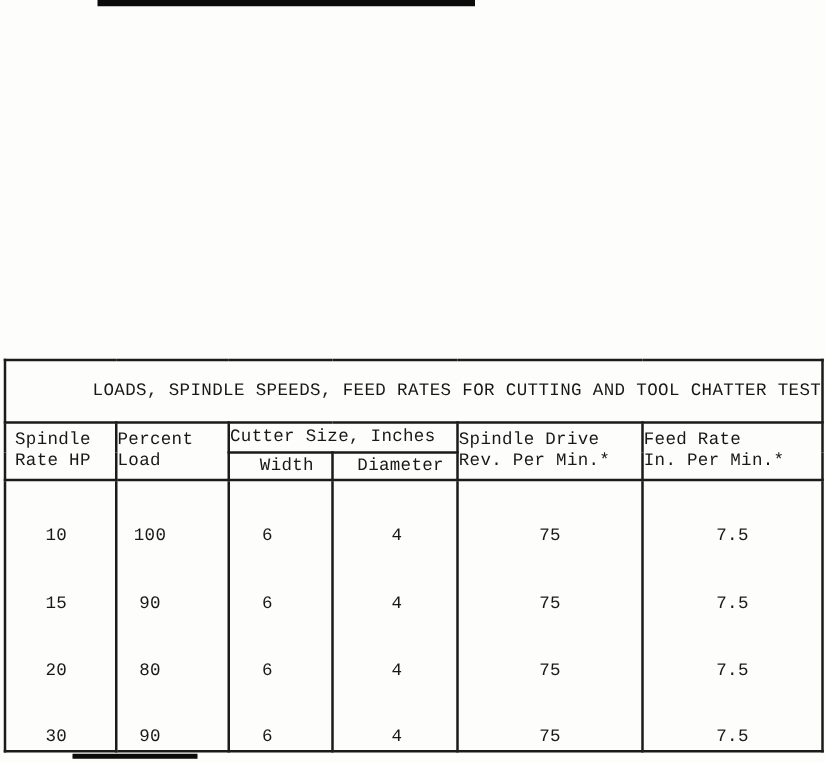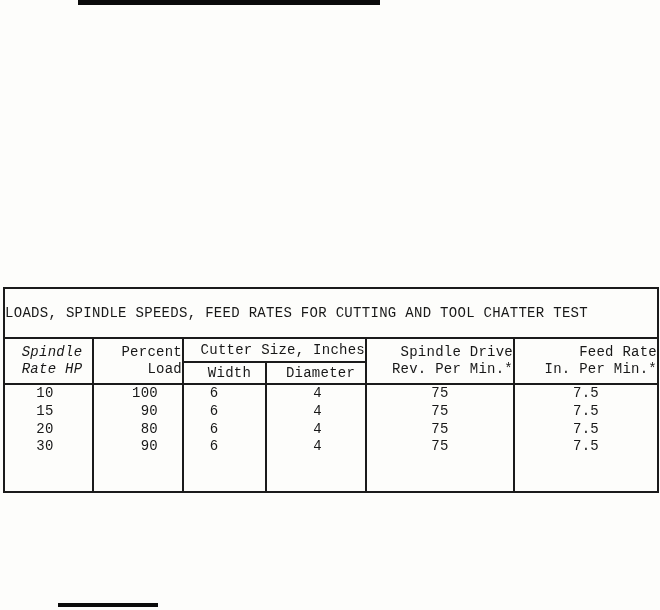--- a/index.html
+++ b/index.html
@@ -45,58 +45,57 @@
     table.chatter td,
     table.chatter th {
       border: 2px solid #1b1b1b;
       padding: 0;
       font-size: 14px;
       font-weight: 500;
       margin: 0;
     }
     .title-cell {
       height: 48px;
-      text-align: left;
+      text-align: right;
       vertical-align: middle;
       letter-spacing: 0.3px;
     }
     
     .hd {
       vertical-align: middle;
-      text-align: right;
+      text-align: left;
       line-height: 17px;
     }
     .hd.c1 {
-      text-align: center;
+      text-align: left;
       padding-left: 7px;
-      font-style: italic;
     }
     .group-cell {
       height: 22px;
-      text-align: right;
+      text-align: left;
       vertical-align: middle;
       border-bottom: 2px solid #1b1b1b;
     }
     .sub-hd {
       height: 20px;
       text-align: center;
       vertical-align: middle;
     }
     .sub-hd.w { padding-left: 10px; }
     .sub-hd.d { padding-left: 9px; }
     
     .dc {
       height: 106px;
       vertical-align: top;
       padding-top: 20px;
       text-align: center;
     }
-    .dc div { line-height: 17.8px; }
+    .dc div { line-height: 17.8px; margin-top: 36px; }
     .dc.c1 { padding-right: 7px; }
-    .dc.c2 { text-align: right; padding-right: 24px; }
+    .dc.c2 { padding-right: 36px; }
     .dc.c3 { padding-right: 21px; }
     .dc.c4 { padding-left: 3px; }
   </style>
 </head>
 <body>
 
 <div class="top-rule"></div>
 
 <div class="tbl-wrap">
   <table class="chatter">

